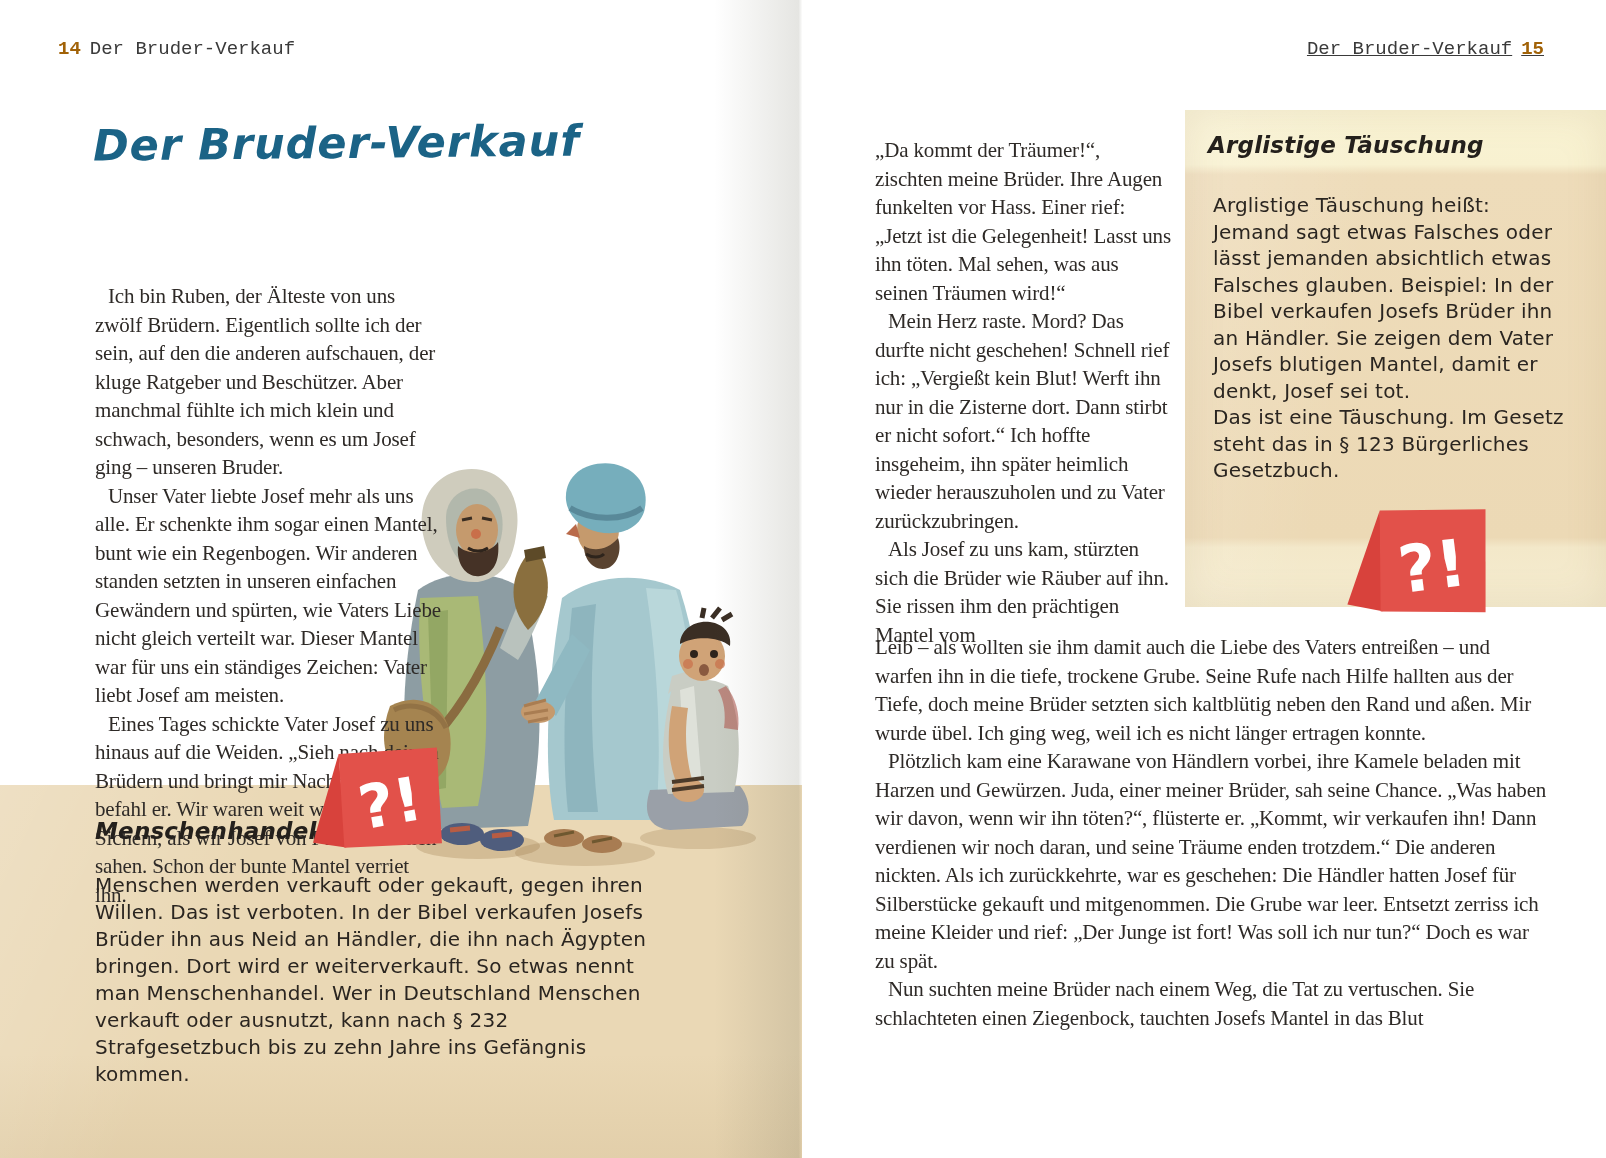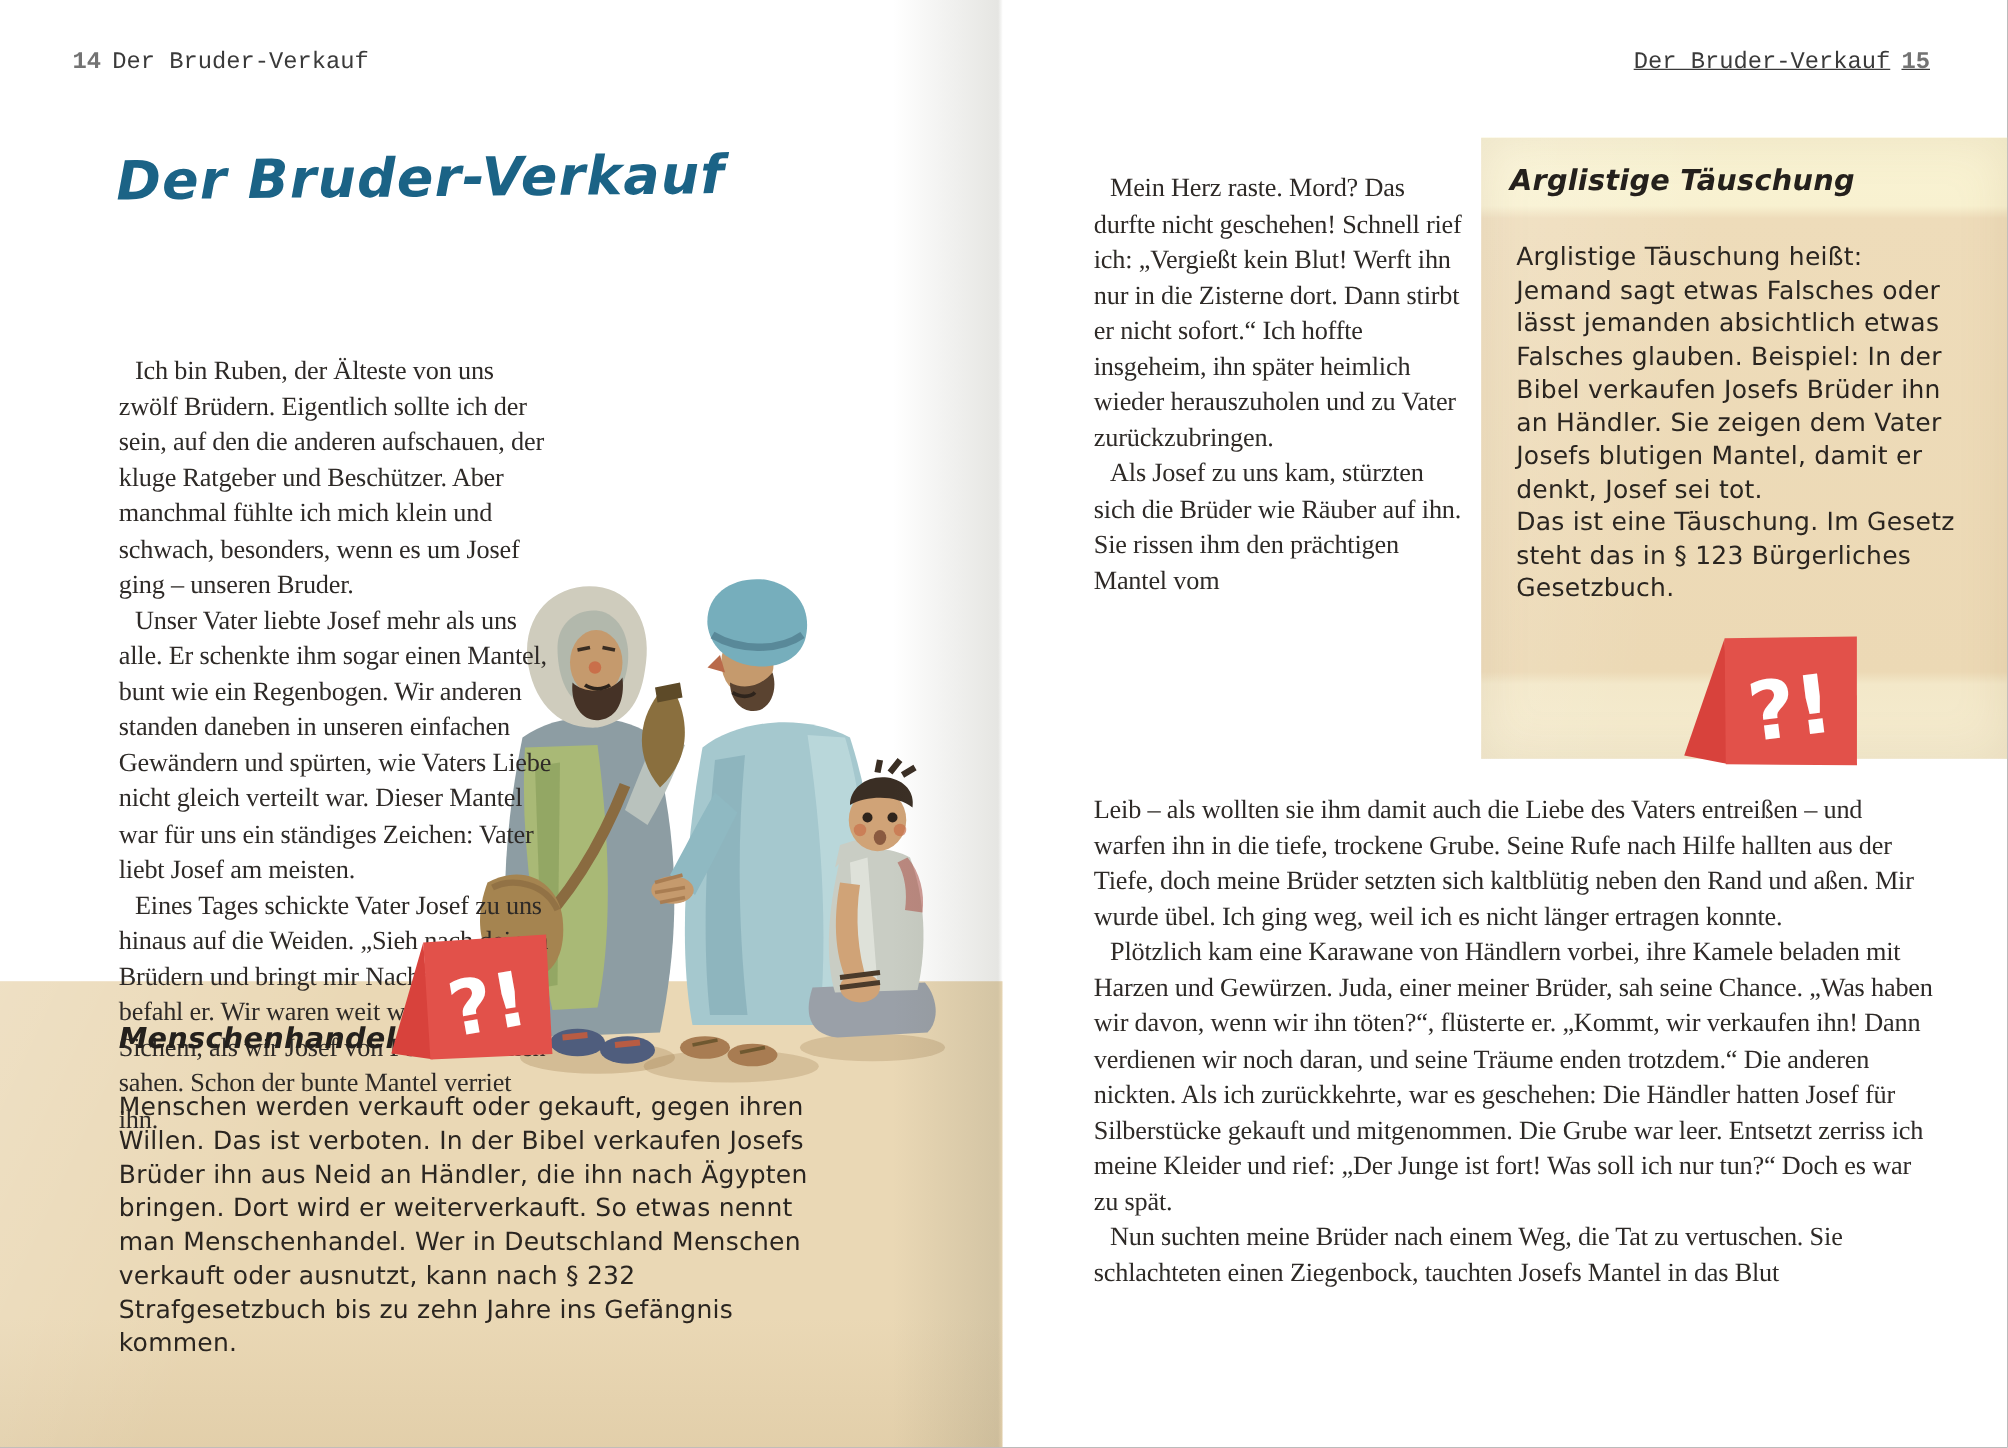--- a/index.html
+++ b/index.html
@@ -33,21 +33,21 @@
     pointer-events:none;
   }
   
   .runhead {
     position:absolute; top:38px; z-index:10;
     font-family:"Liberation Mono", monospace; font-size:19px; color:#3a3a3a;
     white-space:nowrap;
   }
   .runhead-left  { left:58px; }
   .runhead-right { right:62px; text-align:right;text-decoration:underline; }
-  .runhead .pagenum { font-weight:bold; color:#737373; }
+  .runhead .pagenum { font-weight:bold; color:#a16207; }
   .runhead-left .pagenum { margin-right:9px; }
   .runhead-right .pagenum { margin-left:9px; }
   
   .chapter-title {
     position:absolute; left:93px; top:118px; z-index:10;
     font-family:"DejaVu Sans", sans-serif; font-style:italic; font-weight:bold;
     font-size:43px; letter-spacing:1px; color:#1b6386;
     transform:rotate(-0.6deg);
   }
   
@@ -91,21 +91,21 @@
   <div class="cream-box-right"></div>
 
   <div class="runhead runhead-left"><span class="pagenum">14</span><span>Der Bruder-Verkauf</span></div>
   <div class="runhead runhead-right"><span>Der Bruder-Verkauf</span><span class="pagenum">15</span></div>
 
   <div class="chapter-title">Der Bruder-Verkauf</div>
 
   <div class="left-body story">
     <div class="illu-gap"></div>
     <p class="indent">Ich bin Ruben, der Älteste von uns zwölf Brüdern. Eigentlich sollte ich der sein, auf den die anderen aufschauen, der kluge Ratgeber und Beschützer. Aber manchmal fühlte ich mich klein und schwach, besonders, wenn es um Josef ging – unseren Bruder.</p>
-    <p class="indent">Unser Vater liebte Josef mehr als uns alle. Er schenkte ihm sogar einen Mantel, bunt wie ein Regenbogen. Wir anderen standen daneben in unseren einfachen Gewändern und spürten, wie Vaters Liebe nicht gleich verteilt war. Dieser Mantel war für uns ein ständiges Zeichen: Vater liebt Josef am meisten.</p>
+    <p class="indent">Unser Vater liebte Josef mehr als uns alle. Er schenkte ihm sogar einen Mantel, bunt wie ein Regenbogen. Wir anderen standen setzten in unseren einfachen Gewändern und spürten, wie Vaters Liebe nicht gleich verteilt war. Dieser Mantel war für uns ein ständiges Zeichen: Vater liebt Josef am meisten.</p>
     <p class="indent">Eines Tages schickte Vater Josef zu uns hinaus auf die Weiden. „Sieh nach deinen Brüdern und bringt mir Nachricht“, befahl er. Wir waren weit weg, bei Sichem, als wir Josef von Ferne kommen sahen. Schon der bunte Mantel verriet ihn.</p>
   </div>
 
   <svg class="illustration" viewBox="0 0 445 700">
 
     <ellipse cx="128" cy="408" rx="62" ry="13" fill="rgba(150,115,70,0.28)"></ellipse>
     <ellipse cx="235" cy="415" rx="70" ry="13" fill="rgba(150,115,70,0.25)"></ellipse>
     <ellipse cx="348" cy="400" rx="58" ry="11" fill="rgba(150,115,70,0.25)"></ellipse>
 
     <path d="M68,152 C48,250 50,340 70,392 L178,388 C196,300 192,230 172,150 C140,130 95,132 68,152 Z" fill="#8d9da3"></path>
@@ -188,20 +188,21 @@
       <text x="104" y="98" font-size="66" text-anchor="middle" transform="rotate(-2 104 98)">?!</text>
     </g>
   </svg>
 
   <div class="mh-heading hand-heading">Menschenhandel</div>
   <div class="mh-body hand-body">
     <p>Menschen werden verkauft oder gekauft, gegen ihren Willen. Das ist verboten. In der Bibel verkaufen Josefs Brüder ihn aus Neid an Händler, die ihn nach Ägypten bringen. Dort wird er weiterverkauft. So etwas nennt man Menschenhandel. Wer in Deutschland Menschen verkauft oder ausnutzt, kann nach § 232 Strafgesetzbuch bis zu zehn Jahre ins Gefängnis kommen.</p>
   </div>
 
   <div class="right-col story">
+    <p>„Da kommt der Träumer!“, zischten meine Brüder. Ihre Augen funkelten vor Hass. Einer rief: „Jetzt ist die Gelegenheit! Lasst uns ihn töten. Mal sehen, was aus seinen Träumen wird!“</p>
     <p class="indent">Mein Herz raste. Mord? Das durfte nicht geschehen! Schnell rief ich: „Vergießt kein Blut! Werft ihn nur in die Zisterne dort. Dann stirbt er nicht sofort.“ Ich hoffte insgeheim, ihn später heimlich wieder herauszuholen und zu Vater zurückzubringen.</p>
     <p class="indent">Als Josef zu uns kam, stürzten sich die Brüder wie Räuber auf ihn. Sie rissen ihm den prächtigen Mantel vom</p>
   </div>
 
   <div class="right-full story">
     <p>Leib – als wollten sie ihm damit auch die Liebe des Vaters entreißen – und warfen ihn in die tiefe, trockene Grube. Seine Rufe nach Hilfe hallten aus der Tiefe, doch meine Brüder setzten sich kaltblütig neben den Rand und aßen. Mir wurde übel. Ich ging weg, weil ich es nicht länger ertragen konnte.</p>
     <p class="indent">Plötzlich kam eine Karawane von Händlern vorbei, ihre Kamele beladen mit Harzen und Gewürzen. Juda, einer meiner Brüder, sah seine Chance. „Was haben wir davon, wenn wir ihn töten?“, flüsterte er. „Kommt, wir verkaufen ihn! Dann verdienen wir noch daran, und seine Träume enden trotzdem.“ Die anderen nickten. Als ich zurückkehrte, war es geschehen: Die Händler hatten Josef für Silberstücke gekauft und mitgenommen. Die Grube war leer. Entsetzt zerriss ich meine Kleider und rief: „Der Junge ist fort! Was soll ich nur tun?“ Doch es war zu spät.</p>
     <p class="indent">Nun suchten meine Brüder nach einem Weg, die Tat zu vertuschen. Sie schlachteten einen Ziegenbock, tauchten Josefs Mantel in das Blut</p>
   </div>
 

